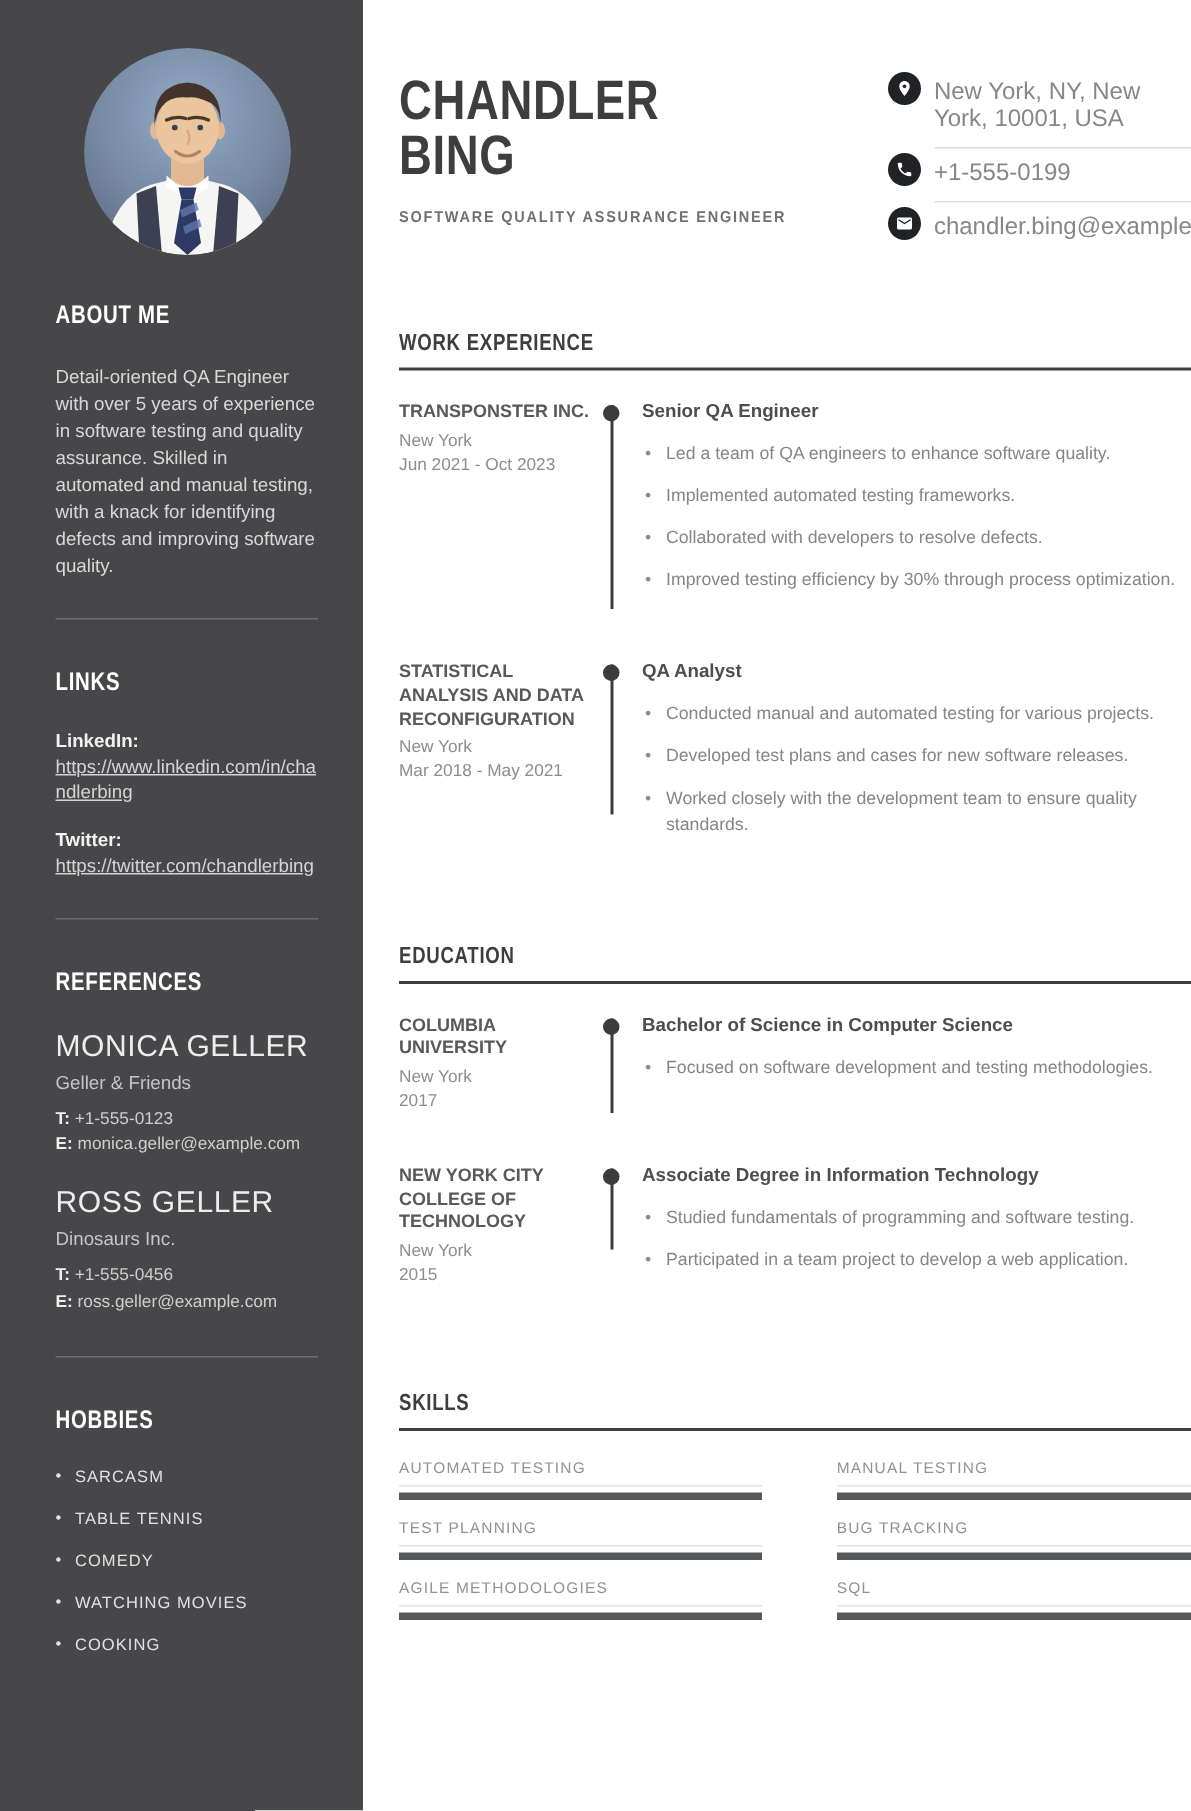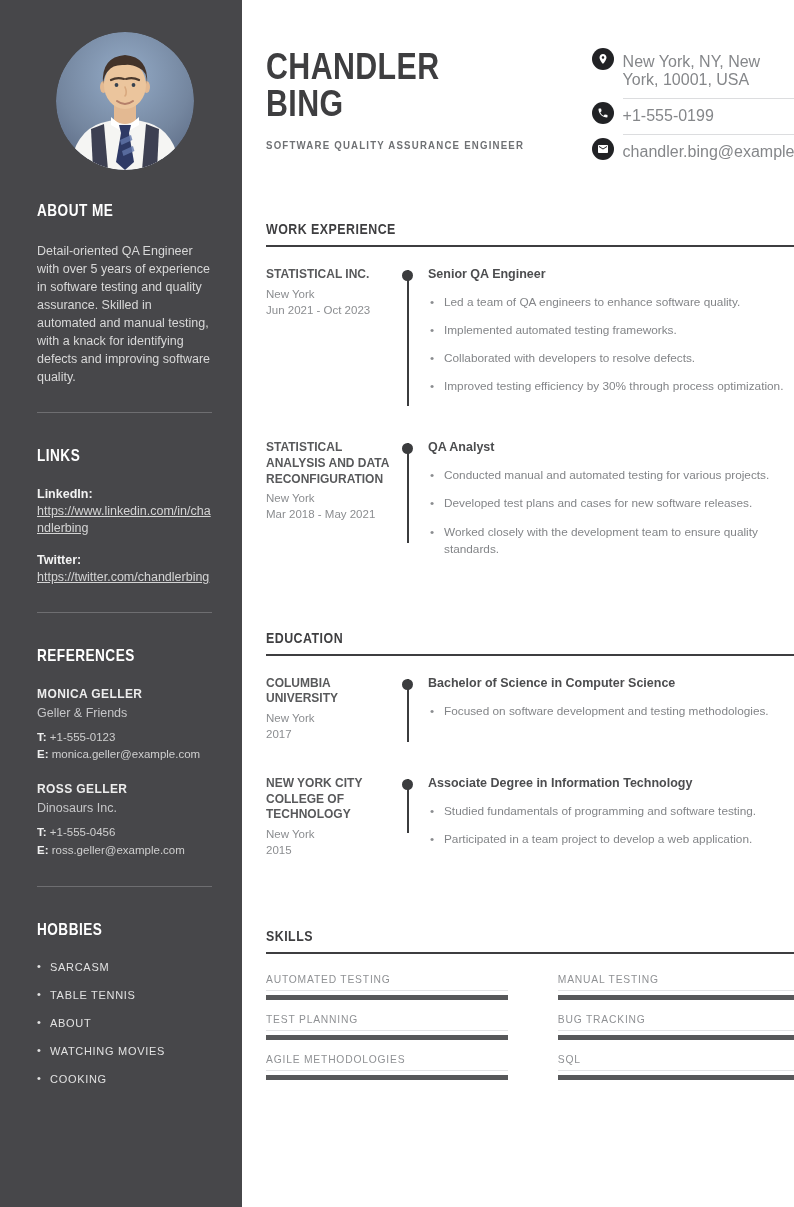--- a/index.html
+++ b/index.html
@@ -13,21 +13,21 @@
   .photo-wrap svg { display:block; }
   .side-title { margin:0 0 20px 0; }
   .side-title span, .cond { display:inline-block; transform:scaleX(0.8); transform-origin:left center; white-space:nowrap; }
   .side-title span { font-size:17px; font-weight:700; color:#ffffff; letter-spacing:0.6px; }
   .about-text { font-size:12.5px; line-height:1.44; color:var(--sidebar-text,#d8d8d8); }
   .side-divider { border:none; border-top:1px solid #6e6e71; margin:26px 0; }
   .link-group { margin-bottom:16px; }
   .link-label { font-weight:700; color:#f2f2f2; font-size:12.5px; margin-bottom:2px; }
   .link-url { font-size:12.5px; color:#d4d4d4; text-decoration:underline; overflow-wrap:anywhere; line-height:1.35; display:block; }
   .ref-item { margin-bottom:18px; }
-  .ref-name { font-size:12px; font-weight:700; color:#ededed; letter-spacing:0.4px; margin-bottom:5px; }
+  .ref-name { font-size:20px; font-weight:400; color:#ededed; letter-spacing:0.4px; margin-bottom:5px; }
   .ref-company { font-size:12.5px; color:#c6c6c8; margin-bottom:9px; }
   .ref-line { font-size:11.5px; color:#cfcfcf; line-height:1.55; }
   .ref-line b { color:#f0f0f0; }
   .hobby-list { list-style:none; }
   .hobby-list li { position:relative; padding-left:13px; font-size:11px; letter-spacing:0.7px; color:#e2e2e2; margin-bottom:16px; }
   .hobby-list li::before { content:"\2022"; position:absolute; left:0; top:-1px; color:#e2e2e2; }
 
   
   .main { flex:1; padding:46px 24px 40px 24px; }
   .header-row { display:flex; justify-content:space-between; margin-bottom:50px;gap:45px; }
@@ -152,21 +152,21 @@
       </div>
     </section>
 
     <hr class="side-divider">
 
     <section>
       <h2 class="side-title"><span>HOBBIES</span></h2>
       <ul class="hobby-list">
         <li>SARCASM</li>
         <li>TABLE TENNIS</li>
-        <li>ABOUT</li>
+        <li>COMEDY</li>
         <li>WATCHING MOVIES</li>
         <li>COOKING</li>
       </ul>
     </section>
   </aside>
 
   <main class="main">
 
     <div class="header-row">
       <div class="name-block">
@@ -203,21 +203,21 @@
           <span class="contact-text">chandler.bing@example.com</span>
         </div>
       </div>
     </div>
 
     <section class="main-section">
       <div class="section-head"><span>WORK EXPERIENCE</span></div>
 
       <div class="tl-entry">
         <div class="tl-left">
-          <div class="tl-org">STATISTICAL INC.</div>
+          <div class="tl-org">TRANSPONSTER INC.</div>
           <div class="tl-sub">New York</div>
           <div class="tl-sub">Jun 2021 - Oct 2023</div>
         </div>
         <div class="tl-mid">
           <span class="tl-dot"></span>
           <span class="tl-line"></span>
         </div>
         <div class="tl-right">
           <div class="tl-role">Senior QA Engineer</div>
           <ul class="bullets">

